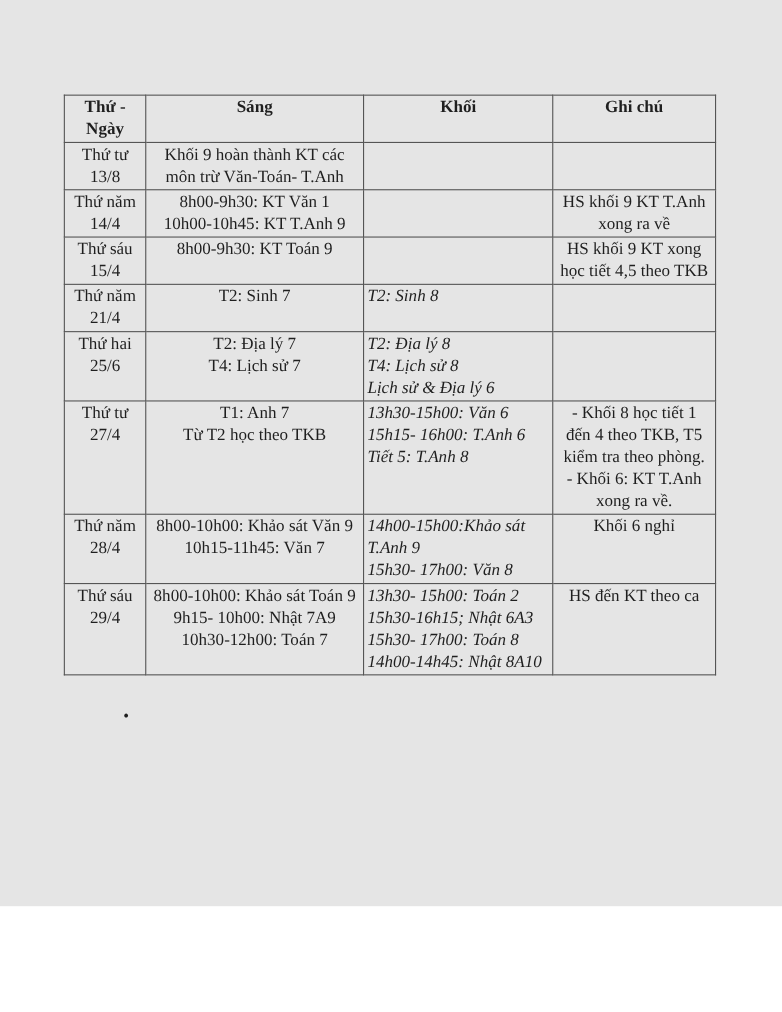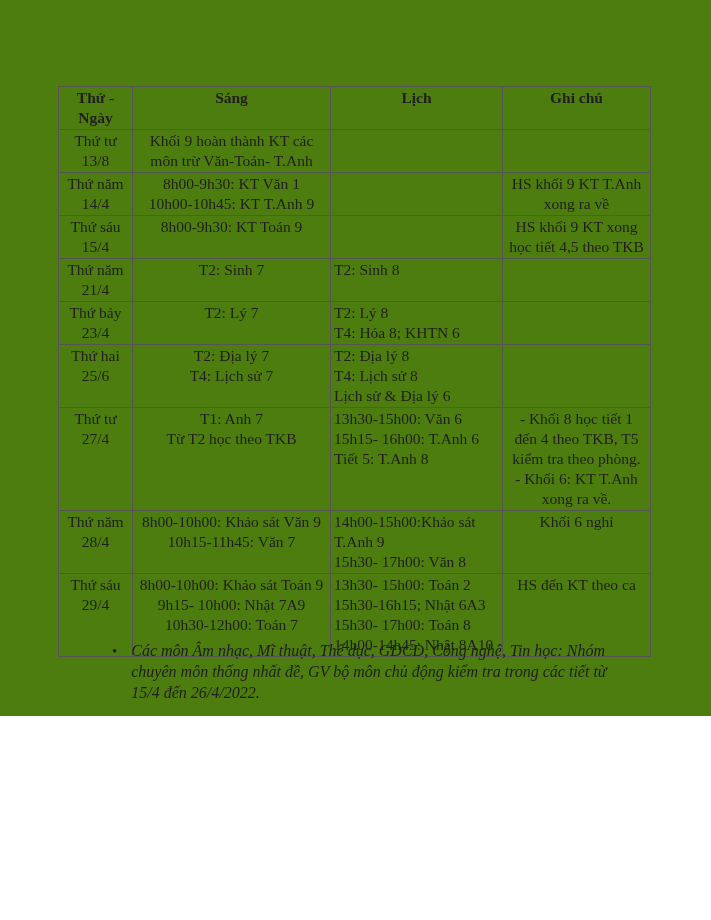--- a/index.html
+++ b/index.html
@@ -3,22 +3,22 @@
 <meta charset="utf-8">
 <style>
   html, body {
     margin: 0;
     padding: 0;
     background: #ffffff;
   }
   .page {
     position: relative;
     width: 711px;
-    height: 716px;
-    background: #4d7c0f;
+    height: 824px;
+    background: #e5e5e5;
     color: #1f1f1f;
     font-family: "Liberation Serif", "DejaVu Serif", serif;
     overflow: hidden;
   }
   table.schedule {
     position: absolute;
     left: 58px;
     top: 86px;
     width: 592px;
     border-collapse: collapse;
@@ -33,21 +33,21 @@
   }
   table.schedule th {
     font-weight: bold;
     text-align: center;
   }
   td.cell-day     { text-align: center; }
   td.cell-morning { text-align: center; }
   td.cell-afternoon { text-align: left; padding-left: 6px; }
   td.cell-notes   { text-align: center; }
   .line { white-space: nowrap; }
-  td.cell-afternoon .line { white-space: nowrap; }
+  td.cell-afternoon .line { white-space: nowrap; font-style: italic; }
   .footer-note {
     position: absolute;
     left: 112px;
     top: 640px;
     width: 560px;
     display: flex;
     align-items: flex-start;
   }
   .bullet {
     font-size: 15px;
@@ -80,21 +80,21 @@
     <colgroup>
       <col style="width:74px">
       <col style="width:198px">
       <col style="width:172px">
       <col style="width:148px">
     </colgroup>
     <thead>
       <tr>
         <th>Thứ - Ngày</th>
         <th>Sáng</th>
-        <th>Lịch</th>
+        <th>Khối</th>
         <th>Ghi chú</th>
       </tr>
     </thead>
     <tbody>
         <tr>
           <td class="cell-day">
             <div class="line">Thứ tư</div>
             <div class="line">13/8</div>
           </td>
           <td class="cell-morning">
@@ -136,34 +136,20 @@
         <tr>
           <td class="cell-day">
             <div class="line">Thứ năm</div>
             <div class="line">21/4</div>
           </td>
           <td class="cell-morning">
             <div class="line">T2: Sinh 7</div>
           </td>
           <td class="cell-afternoon">
             <div class="line">T2: Sinh 8</div>
-          </td>
-          <td class="cell-notes"></td>
-        </tr>
-        <tr>
-          <td class="cell-day">
-            <div class="line">Thứ bảy</div>
-            <div class="line">23/4</div>
-          </td>
-          <td class="cell-morning">
-            <div class="line">T2: Lý 7</div>
-          </td>
-          <td class="cell-afternoon">
-            <div class="line">T2: Lý 8</div>
-            <div class="line">T4: Hóa 8; KHTN 6</div>
           </td>
           <td class="cell-notes"></td>
         </tr>
         <tr>
           <td class="cell-day">
             <div class="line">Thứ hai</div>
             <div class="line">25/6</div>
           </td>
           <td class="cell-morning">
             <div class="line">T2: Địa lý 7</div>
@@ -234,21 +220,16 @@
           </td>
           <td class="cell-notes">
             <div class="line">HS đến KT theo ca</div>
           </td>
         </tr>
       </tbody>
   </table>
 
   <div class="footer-note">
     <span class="bullet">•</span>
-    <div class="note-lines">
-        <div class="note-line">Các môn Âm nhạc, Mĩ thuật, Thể dục, GDCD, Công nghệ, Tin học: Nhóm</div>
-        <div class="note-line">chuyên môn thống nhất đề, GV bộ môn chủ động kiểm tra trong các tiết từ</div>
-        <div class="note-line">15/4 đến 26/4/2022.</div>
-      </div>
   </div>
 
 
 </div>
 
 </body></html>

